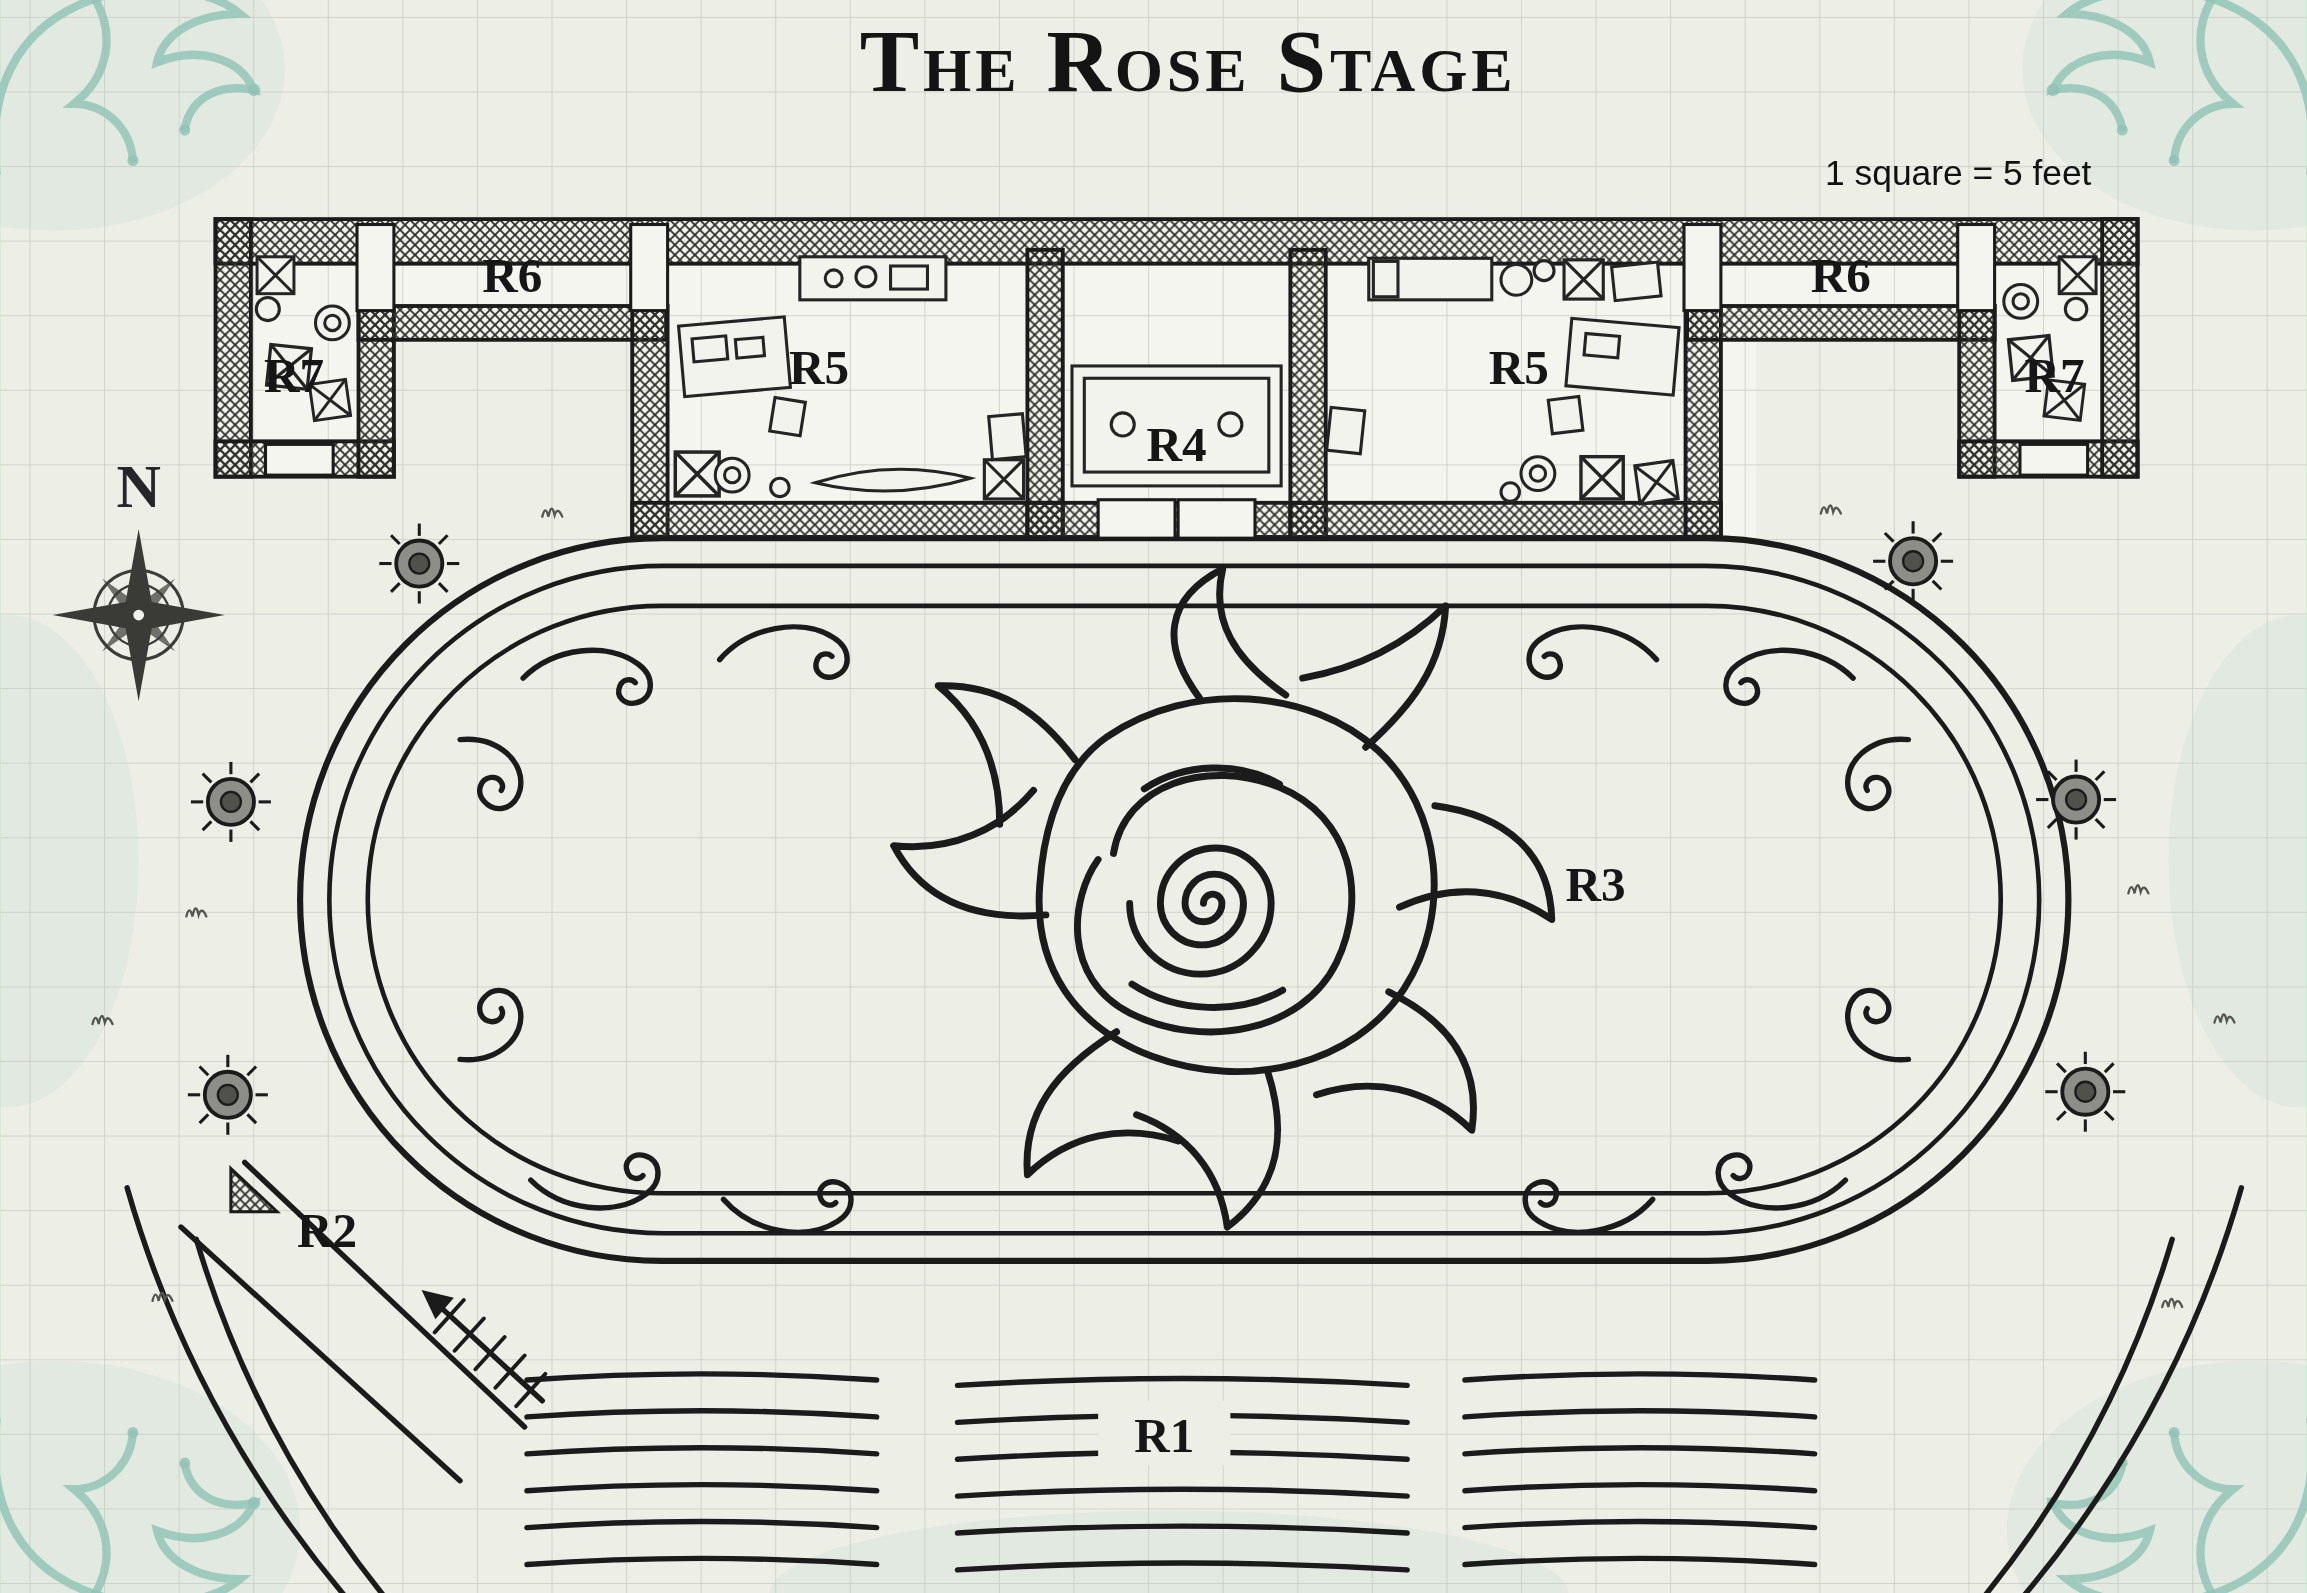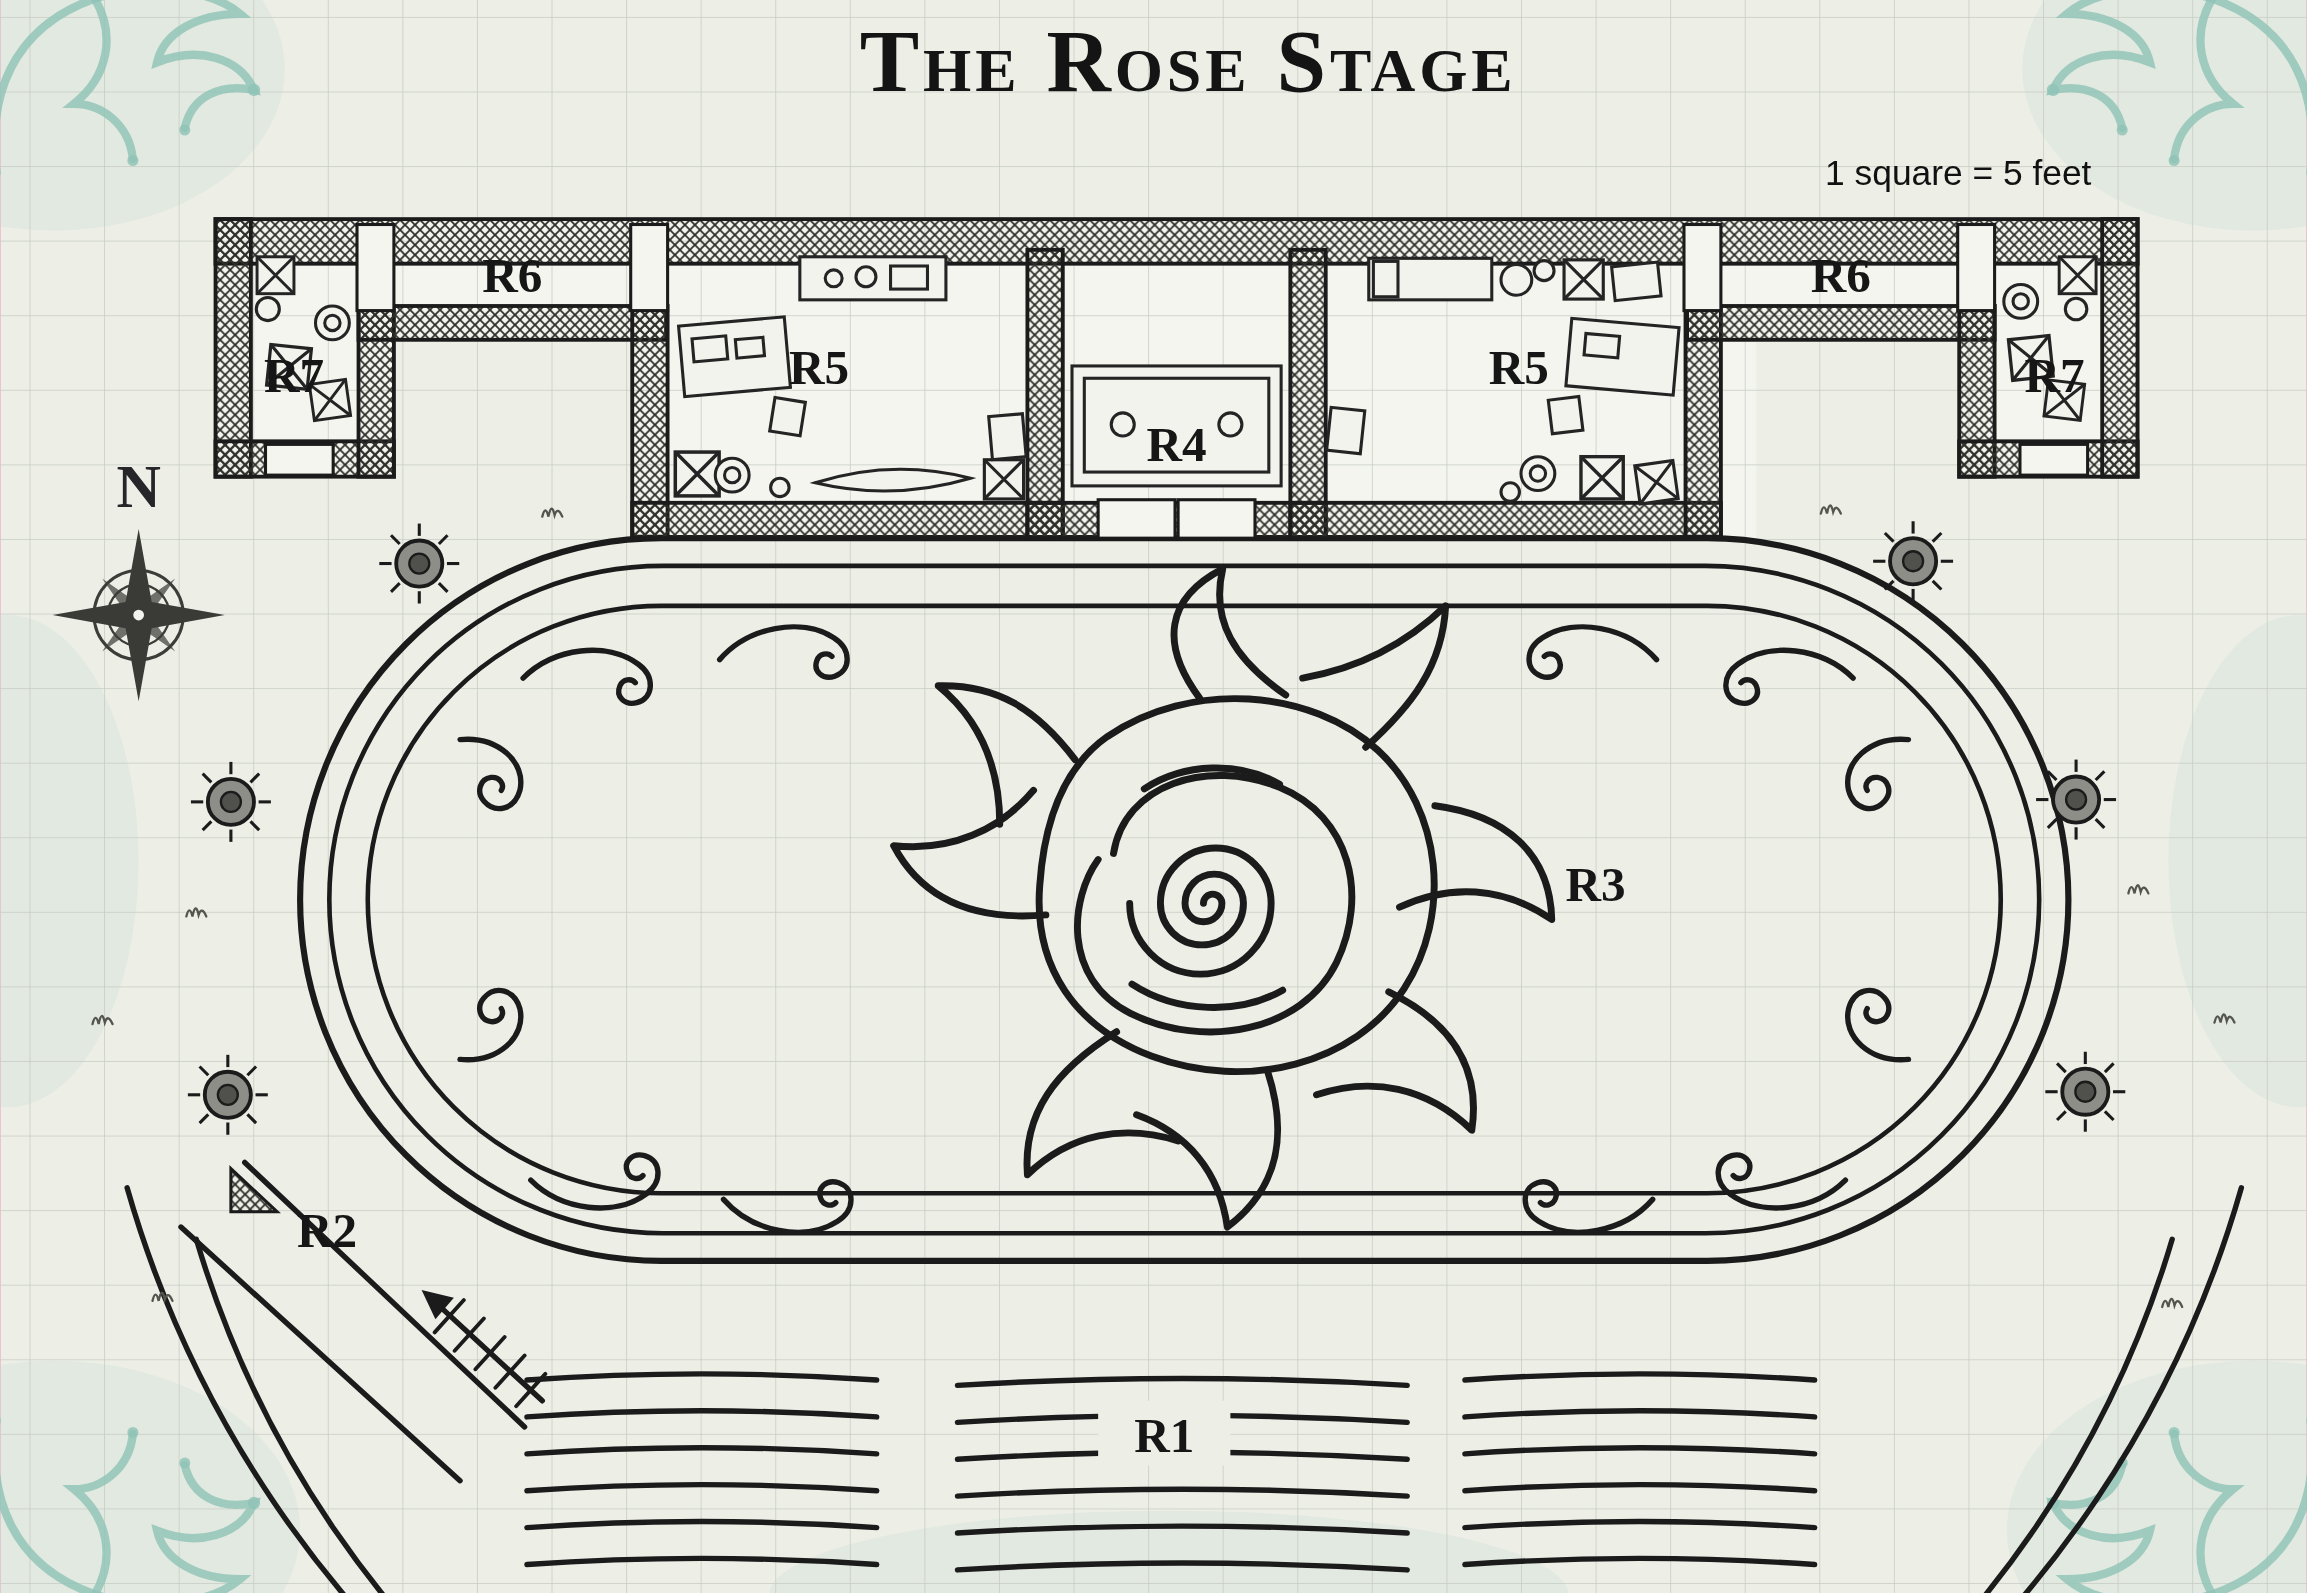--- a/index.html
+++ b/index.html
@@ -1,16 +1,16 @@
 <!DOCTYPE html>
 <html style="font-size:12.3px"><head>
 <meta charset="utf-8">
 <style>
   html,body{margin:0;padding:0;background:#d9dcd3;}
-  .page{width:2307px;height:1593px;position:relative;background:#ec4899;overflow:hidden;}
+  .page{width:2307px;height:1593px;position:relative;background:#86efac;overflow:hidden;}
   svg{display:block;}
   .ink{fill:none;stroke:#1b1b1b;stroke-linecap:round;stroke-linejoin:round;}
   .wall{fill:url(#hatch);stroke:#1b1b1b;stroke-width:5;}
   .door{fill:#f4f5ef;stroke:#1b1b1b;stroke-width:4;}
   .prop{fill:#f2f3ed;stroke:#242424;stroke-width:4;}
   .propline{fill:none;stroke:#242424;stroke-width:4;stroke-linecap:round;}
   .title-text{font-family:"Liberation Serif",serif;font-weight:700;font-size:116px;font-variant:small-caps;letter-spacing:5px;fill:#141414;text-anchor:middle;}
   .room-label{font-family:"Liberation Serif",serif;font-weight:700;font-size:64px;fill:#161616;text-anchor:middle;}
   .scale-text{font-family:"Liberation Sans",sans-serif;font-size:46px;fill:#111;text-anchor:end;}
   .north-text{font-family:"Liberation Serif",serif;font-weight:700;font-size:80px;fill:#26262a;text-anchor:middle;}

